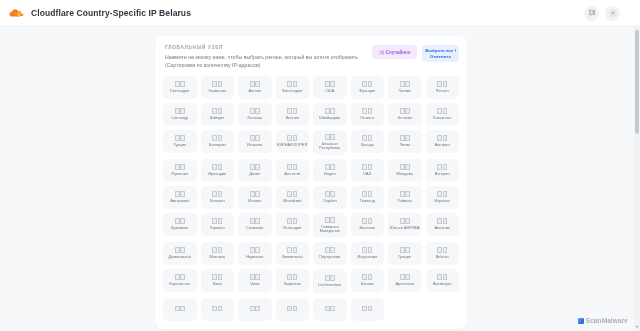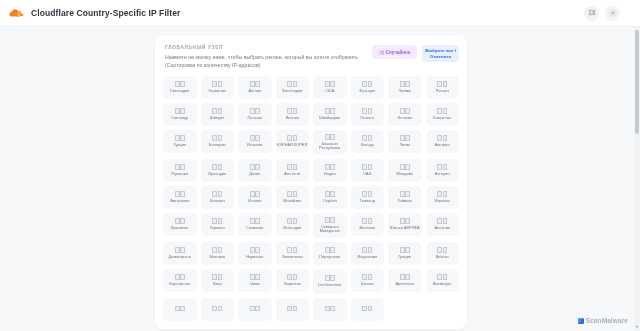--- a/index.html
+++ b/index.html
@@ -113,21 +113,21 @@
 <body>
 
 <div class="topbar">
   <div class="brand">
     <span class="cf-logo">
       <svg width="16" height="12" viewBox="0 0 32 24">
         <path d="M22.5 19H8.2C5.3 19 3 16.9 3 14.3c0-2.5 2-4.5 4.6-4.7.6-3 3.4-5.3 6.8-5.3 2.9 0 5.4 1.7 6.4 4.1.5-.2 1-.3 1.6-.3 2.4 0 4.4 1.8 4.4 4.1 0 .4-.1.8-.2 1.2h2.1c1.2 0 2.2.9 2.2 2s-1 2-2.2 2z" fill="#f6821f"></path>
         <path d="M27.4 13.4h-2.1c.1-.4.2-.8.2-1.2 0-2.3-2-4.1-4.4-4.1-.6 0-1.1.1-1.6.3l-1.3 10.6h4.3l4.9-5.6z" fill="#fbad41"></path>
       </svg>
     </span>
-    <span class="brand-title">Cloudflare Country-Specific IP Filter</span>
+    <span class="brand-title">Cloudflare Country-Specific IP Belarus</span>
   </div>
   <div class="topbar-actions">
     <span class="icon-btn">
       <svg width="8" height="8" viewBox="0 0 16 16" fill="none" stroke="#8a9099" stroke-width="1.3">
         <path d="M6.5 2.5h3v1.6a1.3 1.3 0 1 0 2.6 0V2.5h1.4v3.2h-1.6a1.3 1.3 0 1 0 0 2.6h1.6v3.2h-3.2v-1.6a1.3 1.3 0 1 0-2.6 0v1.6H2.5V8.3h1.6a1.3 1.3 0 1 0 0-2.6H2.5V2.5h4z"></path>
       </svg>
     </span>
     <span class="icon-btn">
       <svg width="8" height="8" viewBox="0 0 16 16" fill="none" stroke="#8a9099" stroke-width="1.2">
         <circle cx="8" cy="8" r="2.2"></circle>

